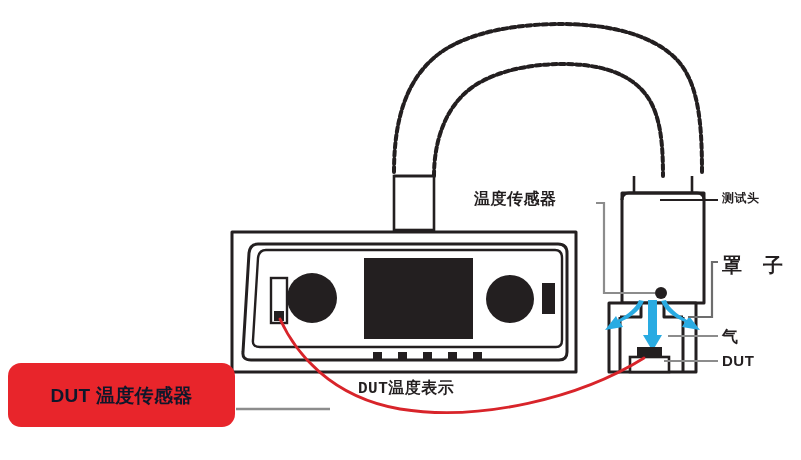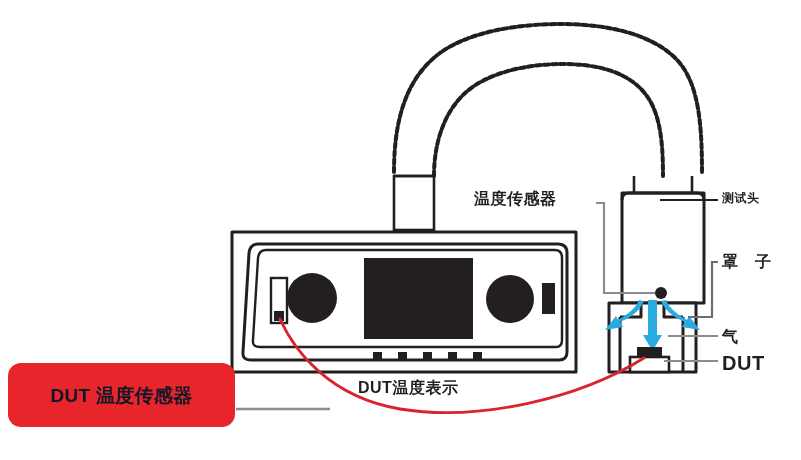--- a/index.html
+++ b/index.html
@@ -38,37 +38,38 @@
     margin-left: 6px;
   }
   .lbl-testhead {
     left: 722px;
     top: 190px;
     font-size: 12px;
   }
   .lbl-hood {
     left: 722px;
     top: 252px;
-    font-size: 16px;
+    font-size: 20px;
     text-align: center;
   }
   .lbl-air {
     left: 722px;
     top: 327px;
     font-size: 16px;
   }
   .lbl-dut {
     left: 722px;
     top: 352px;
-    font-size: 20px;
+    font-size: 15px;
   }
   .lbl-display {
     left: 358px;
     top: 378px;
     font-size: 16px;
+    font-family: Liberation Mono, monospace;
   }
   #red-callout {
     position: absolute;
     left: 8px;
     top: 363px;
     width: 227px;
     height: 64px;
     background: #e8252b;
     border-radius: 13px;
     color: #0f172a;

